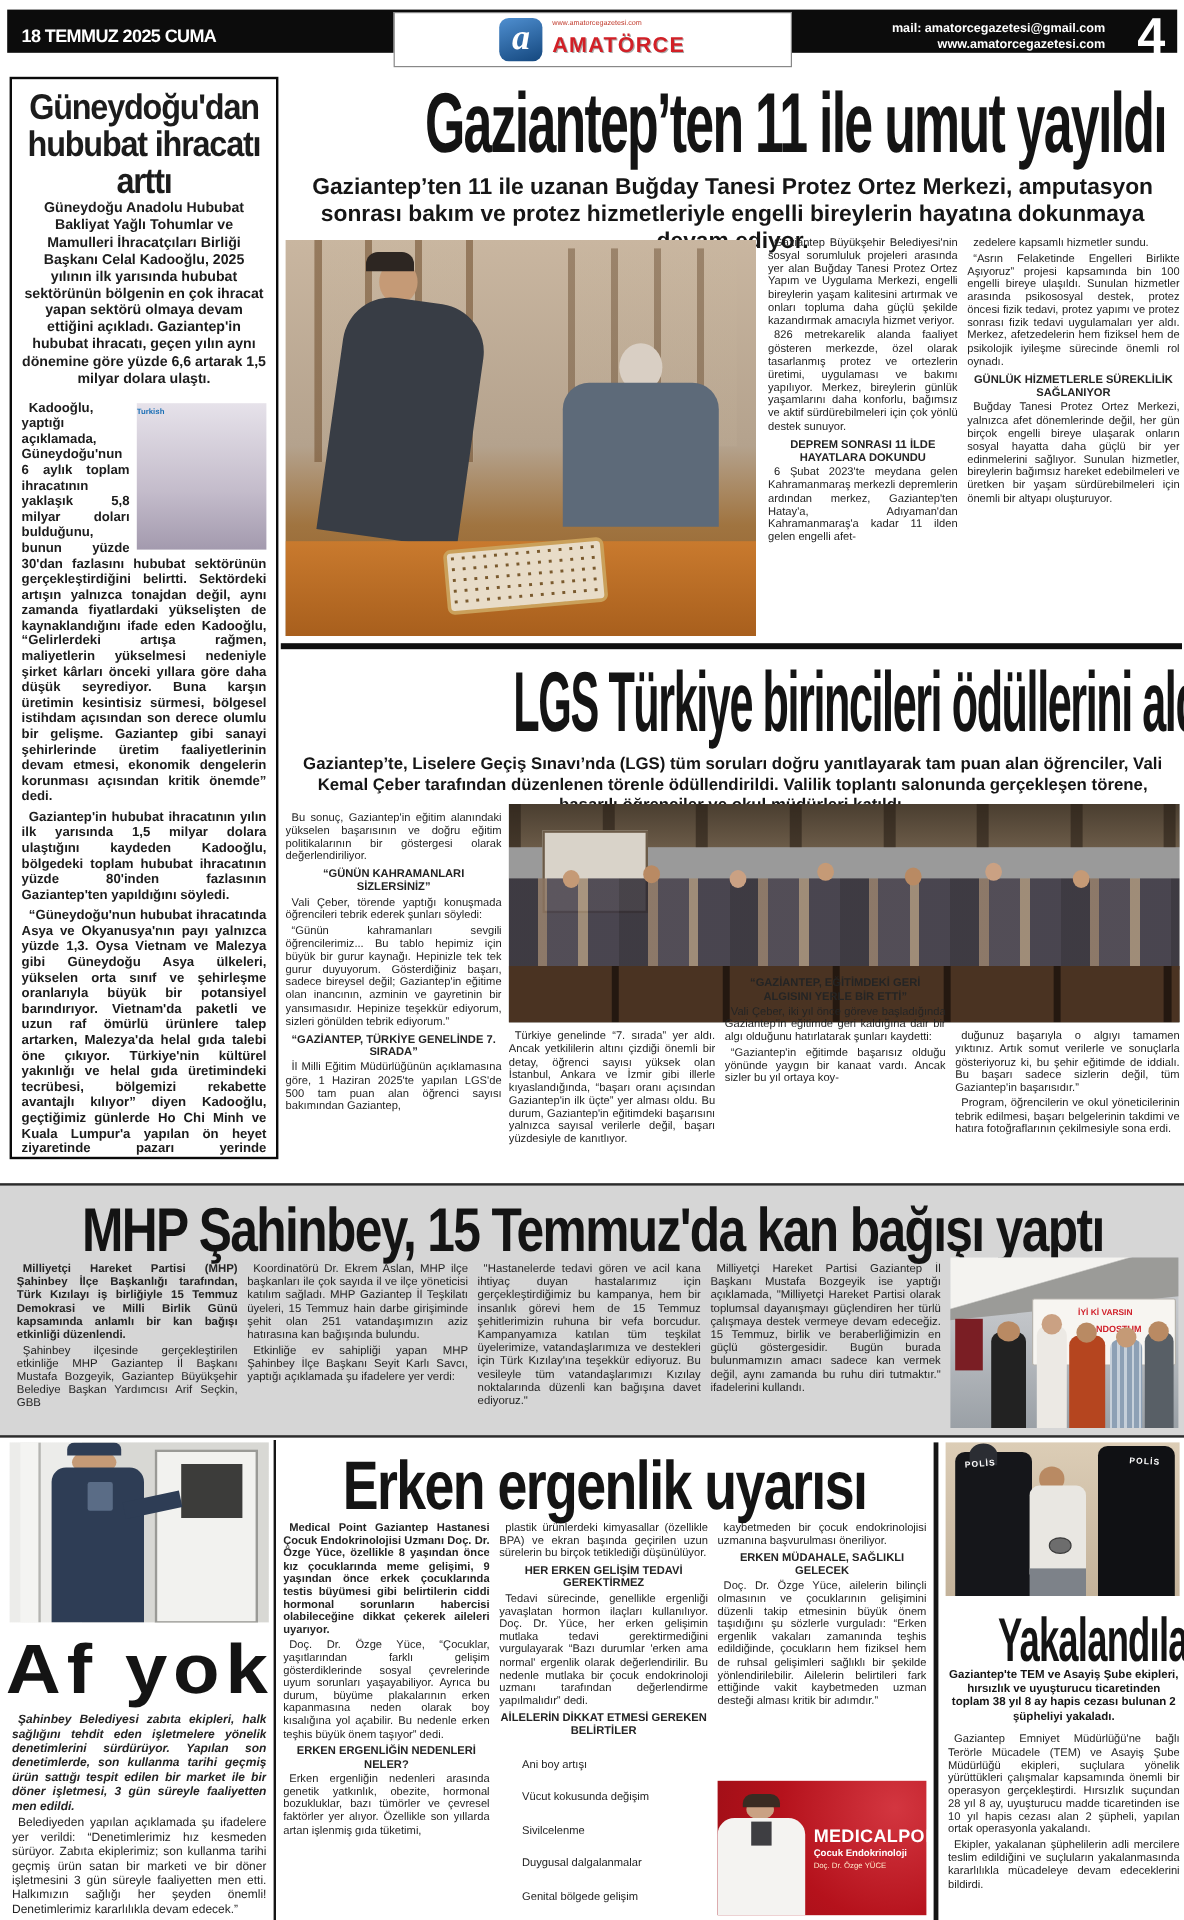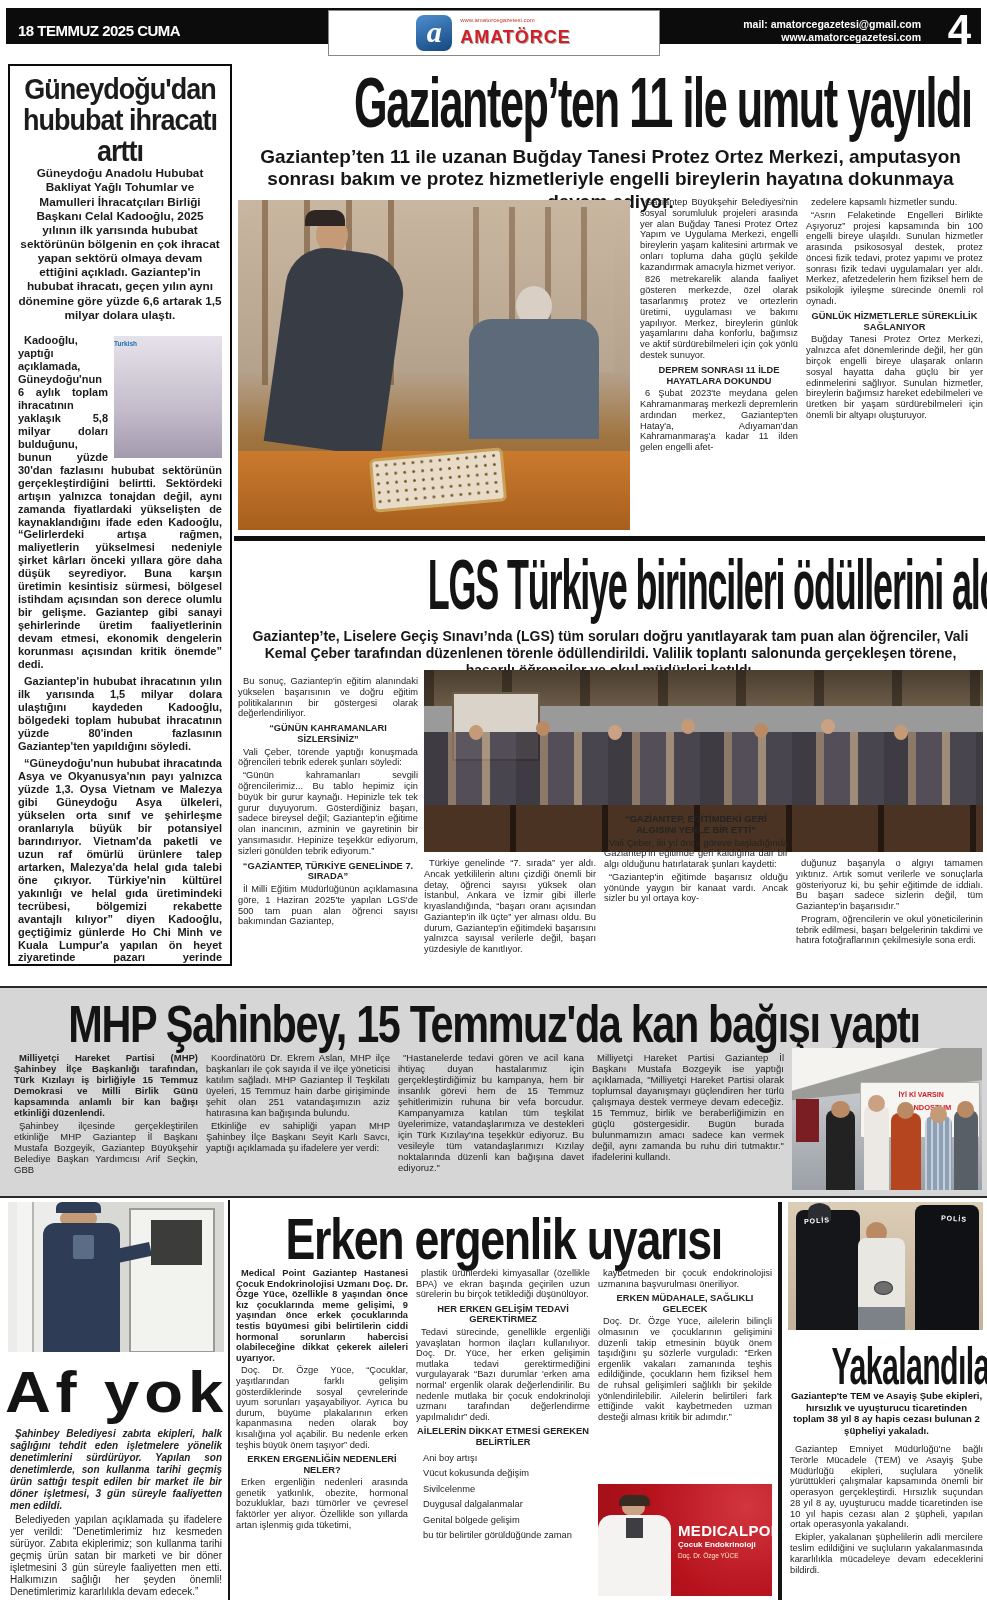--- a/index.html
+++ b/index.html
@@ -30,21 +30,21 @@
   .hl-erg span{font-size:52px;letter-spacing:-1.5px;transform:scale(0.86,1.10);}
   .hl-afyok span{font-size:52px;letter-spacing:4px;transform:scale(1.22,1.12);}
   .hl-yak span{font-size:46px;letter-spacing:-1px;transform:scale(0.66,1.12);}
 
   .subhead{font-weight:700;text-align:center;color:#161616;}
 
   
   .bt{font-size:9.3px;line-height:1.16;text-align:justify;color:#242424;overflow:hidden;}
   .bt p{margin:0 0 2px;text-indent:5px;}
   .bt .chead{font-weight:700;text-align:center;text-indent:0;margin:4px 0 2px;}
-  .bt .noj{text-align:left;text-indent:2px;margin:5px;}
+  .bt .noj{text-align:left;text-indent:2px;margin:17px;}
 
   
   .leftcol{position:absolute;left:8px;top:64px;width:224px;height:902px;border:2px solid #0a0a0a;
            background:#fff;padding:6px 8px;box-sizing:border-box;overflow:hidden;}
   .leftcol h1{margin:2px 0 8px;font-size:27px;line-height:1.04;text-align:center;letter-spacing:-1px;
               transform:scaleY(1.1);transform-origin:center top;}
   .leftcol .lead{font-size:11.8px;font-weight:700;text-align:center;line-height:1.2;margin:0 0 12px;}
   .leftcol .bt2{font-size:11px;line-height:1.18;text-align:justify;}
   .leftcol .bt2 p{margin:4px 0 2px;text-indent:6px;font-weight:bold;}
 

